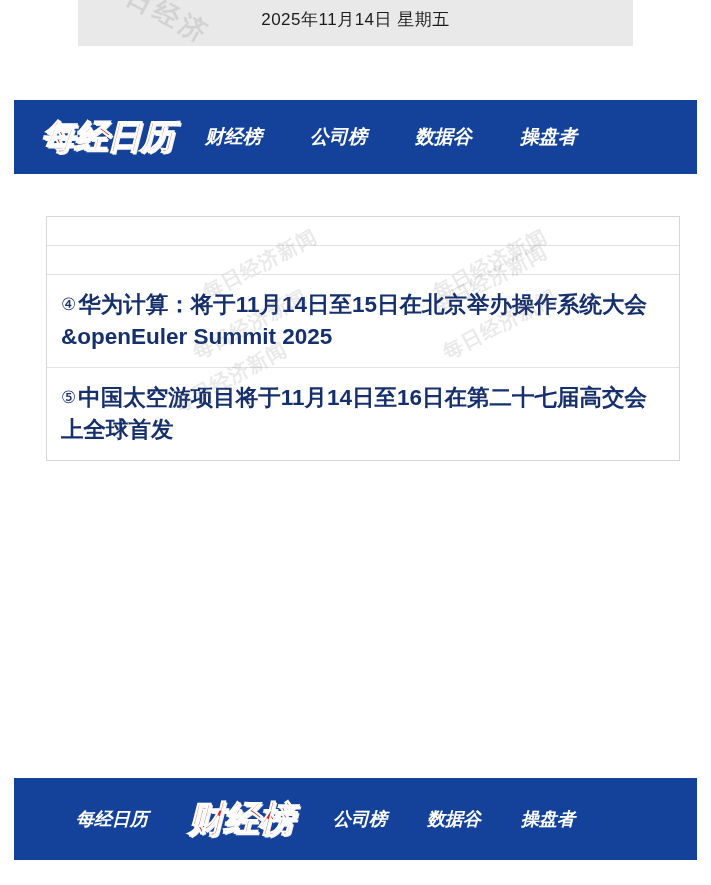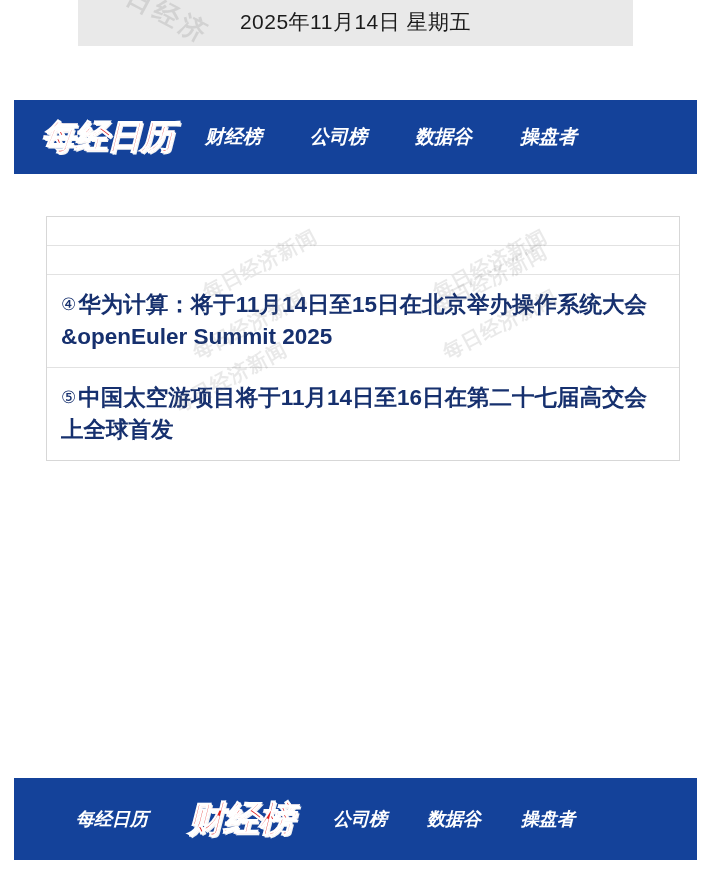--- a/index.html
+++ b/index.html
@@ -39,21 +39,21 @@
     letter-spacing: 4px;
     transform: rotate(28deg);
     opacity: .85;
     pointer-events: none;
   }
   .date-text {
     position: absolute;
     left: 0; top: 8px;
     width: 711px;
     text-align: center;
-    font-size: 21px;
+    font-size: 17px;
     color: #1b1b1b;
     letter-spacing: 0.5px;
   }
 
   
   .header-bar {
     position: absolute;
     left: 14px; top: 100px;
     width: 683px; height: 74px;
     background: #14429a;

